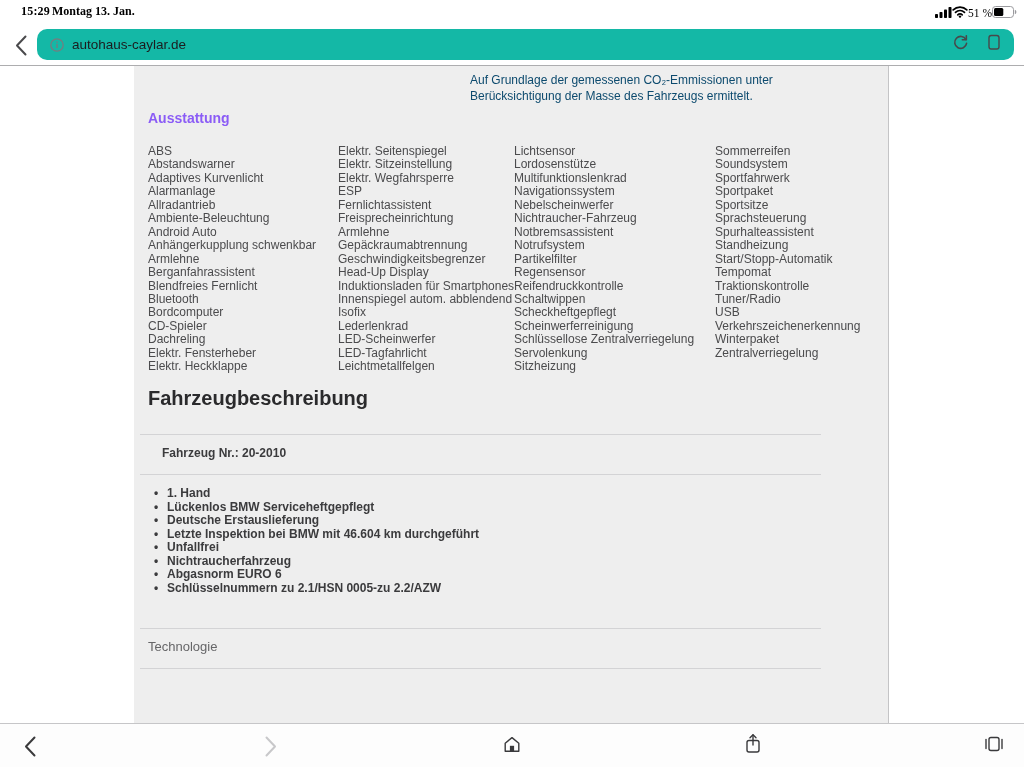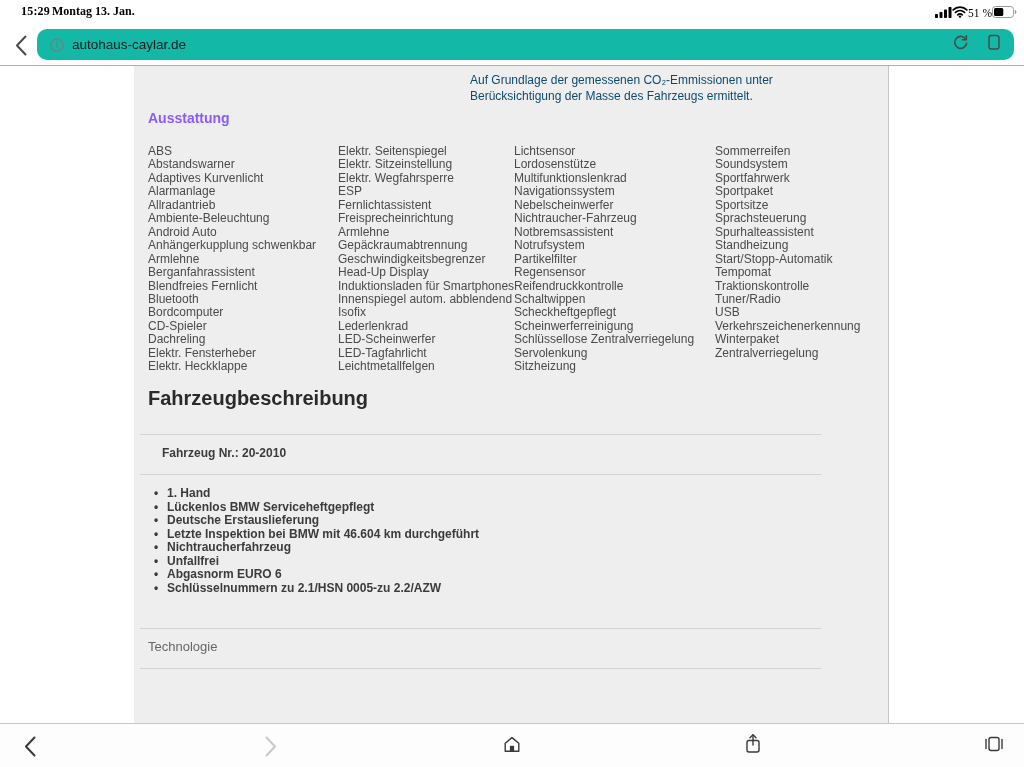--- a/index.html
+++ b/index.html
@@ -213,22 +213,22 @@
     <div class="desc-heading">Fahrzeugbeschreibung</div>
     <div class="rule" id="rule-1"></div>
     <div class="vehicle-no">Fahrzeug Nr.: 20-2010</div>
     <div class="rule" id="rule-2"></div>
 
     <ul class="bullet-list">
         <li>1. Hand</li>
         <li>Lückenlos BMW Serviceheftgepflegt</li>
         <li>Deutsche Erstauslieferung</li>
         <li>Letzte Inspektion bei BMW mit 46.604 km durchgeführt</li>
+        <li>Unfallfrei</li>
         <li>Nichtraucherfahrzeug</li>
-        <li>Unfallfrei</li>
         <li>Abgasnorm EURO 6</li>
         <li>Schlüsselnummern zu 2.1/HSN 0005-zu 2.2/AZW</li>
       </ul>
 
     <div class="rule" id="rule-3"></div>
     <div class="tech-heading">Technologie</div>
     <div class="rule" id="rule-4"></div>
 
 
   </div>

